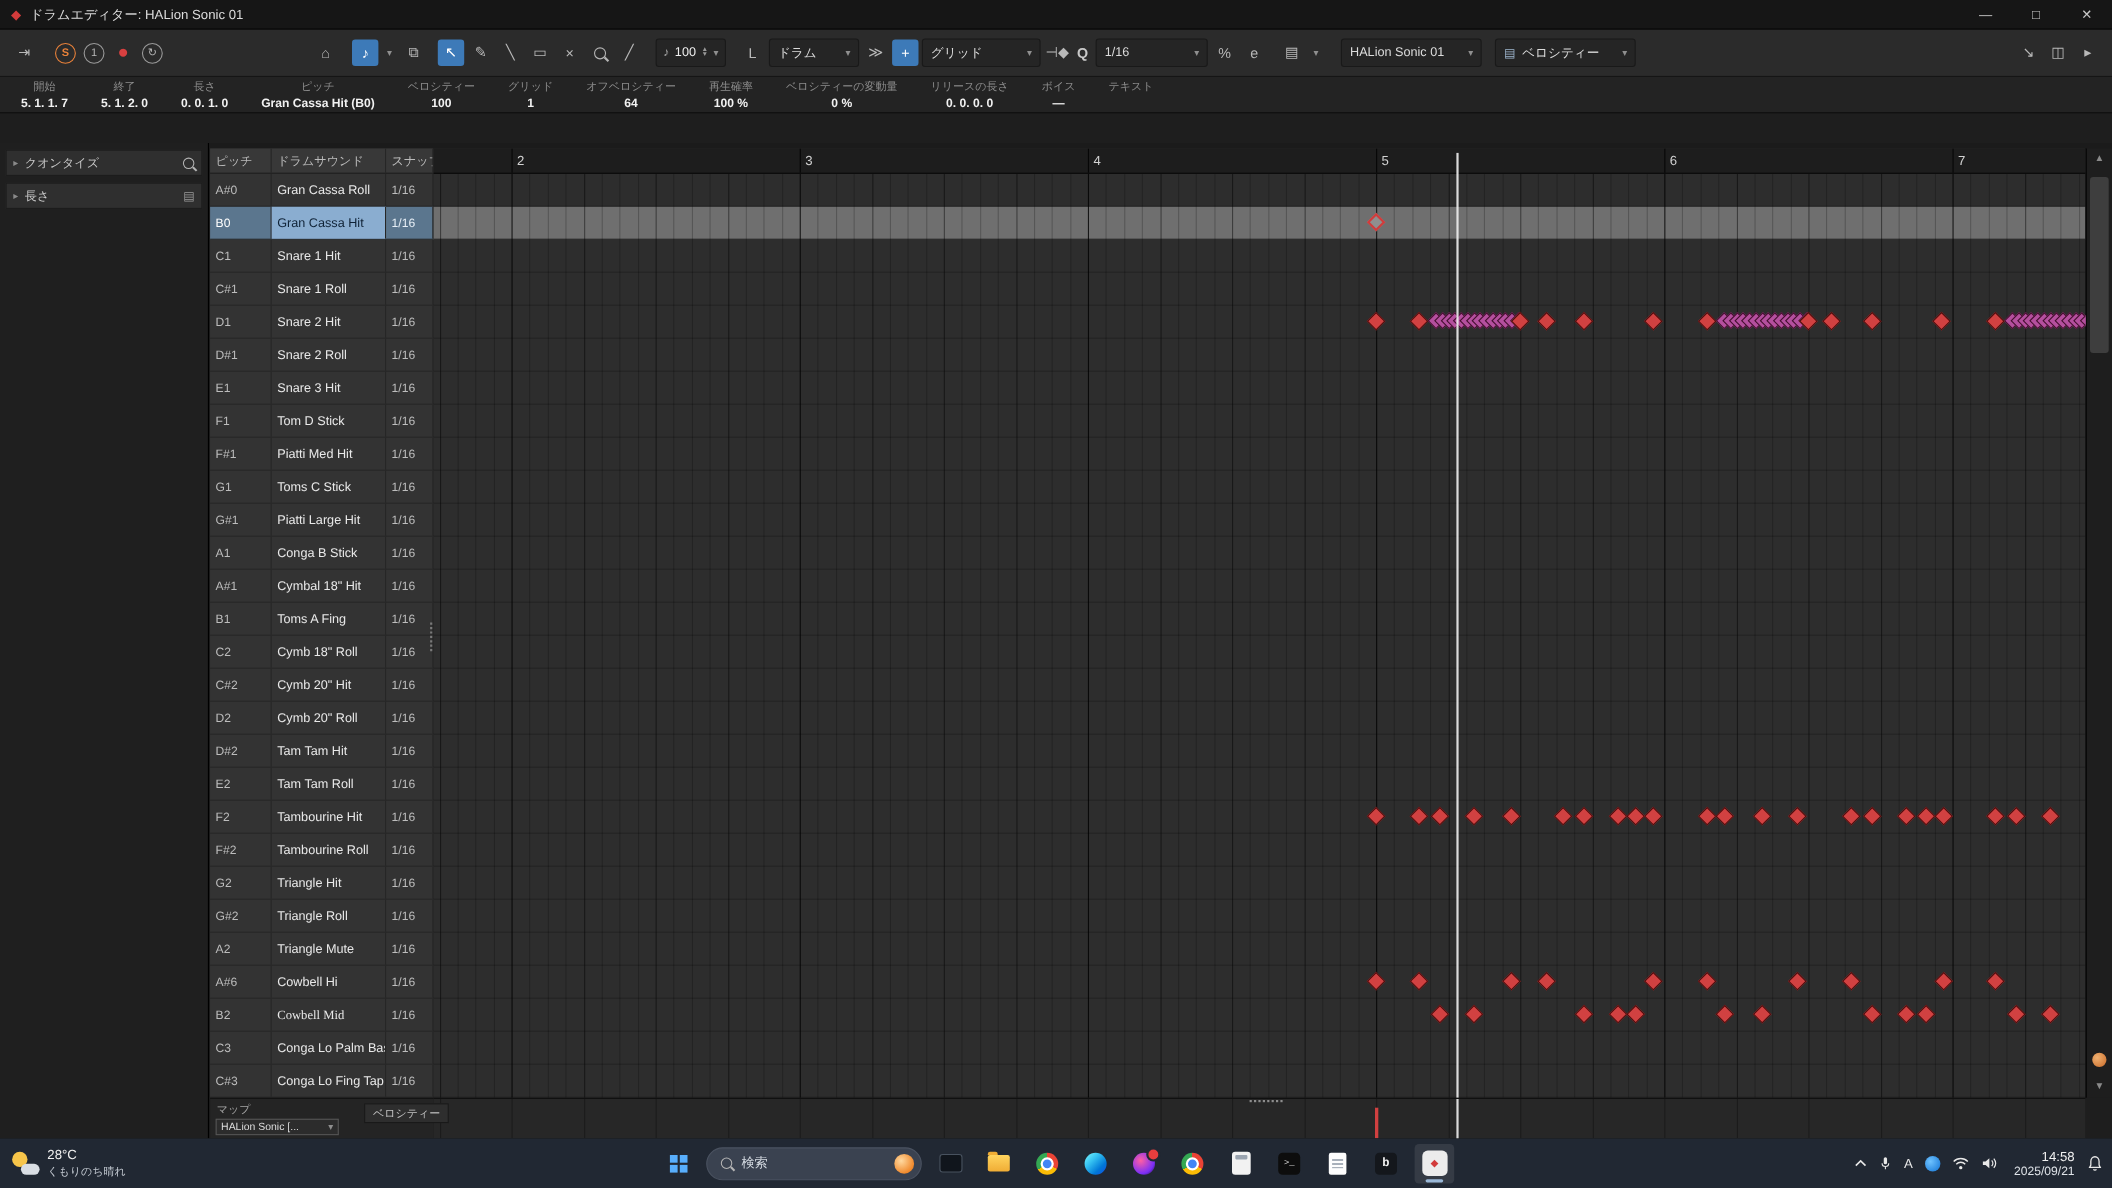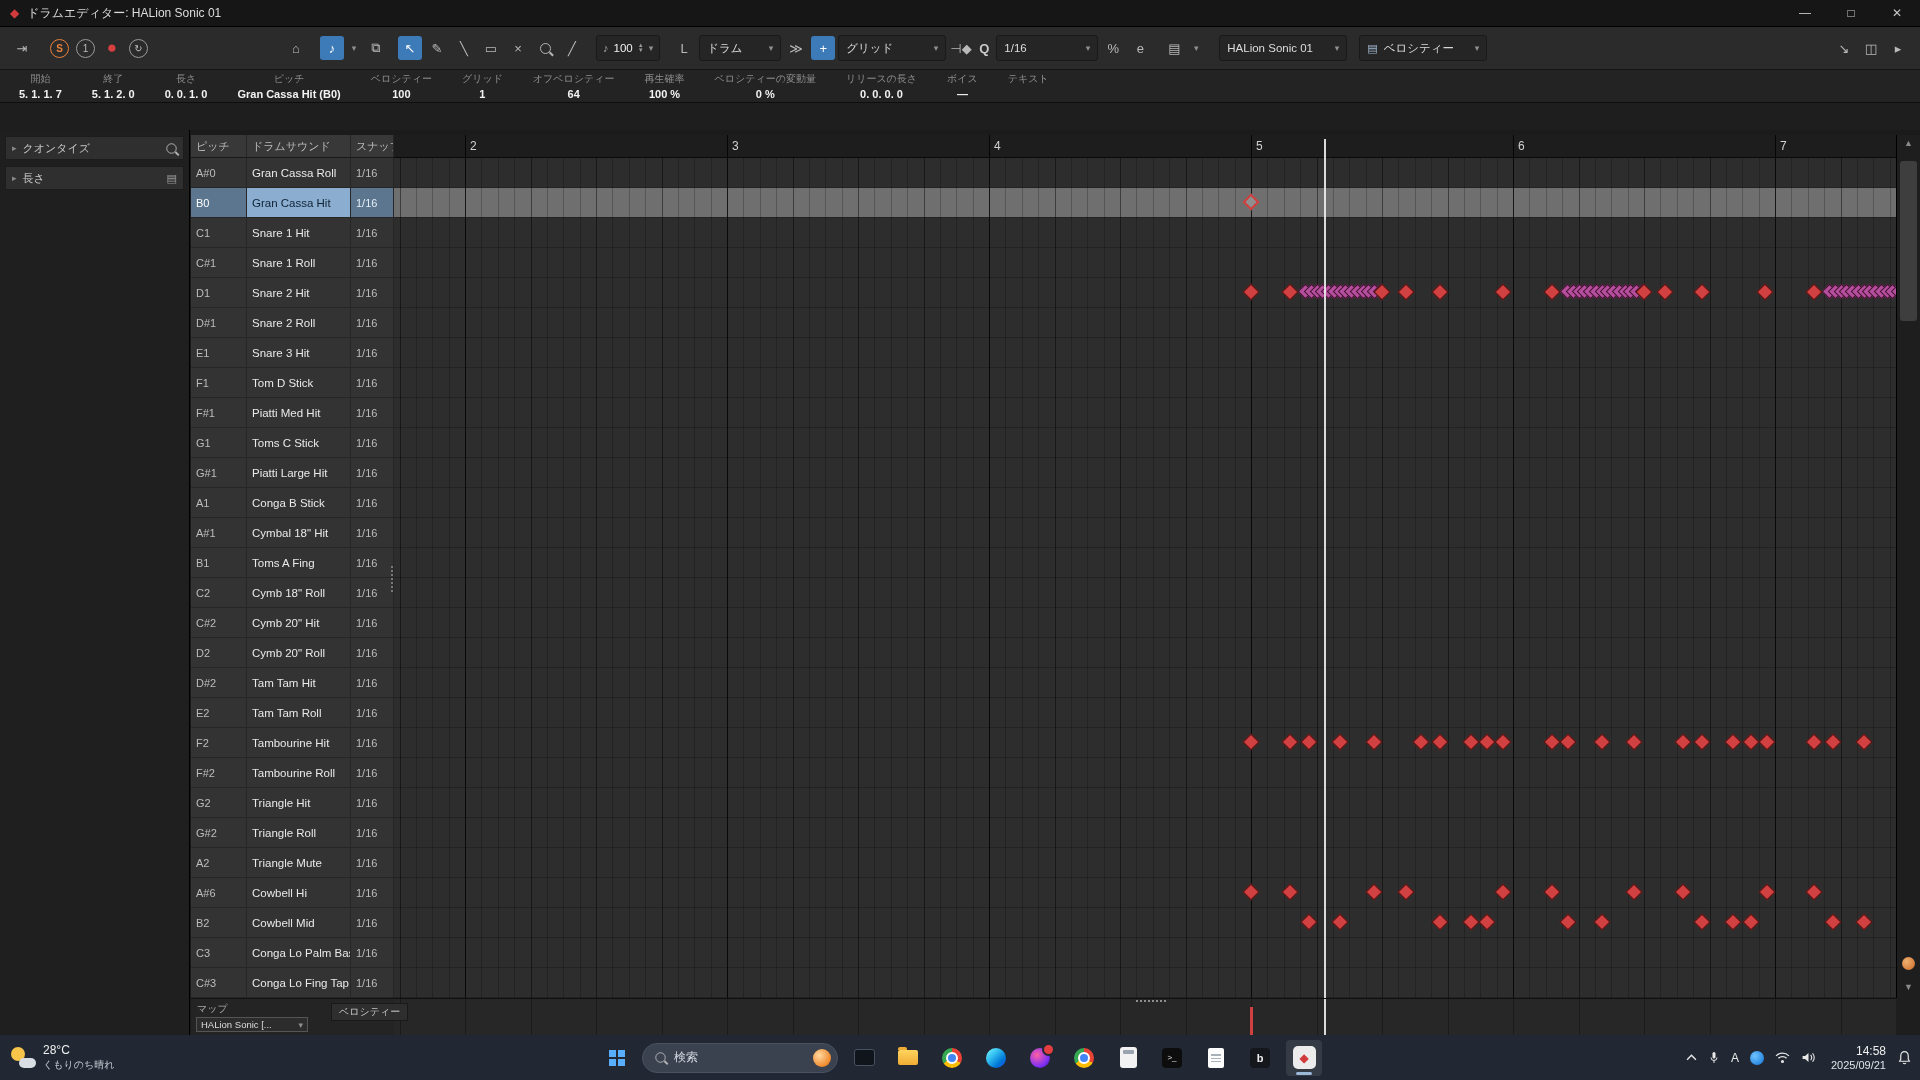--- a/index.html
+++ b/index.html
@@ -101,21 +101,21 @@
   .corner{position:absolute;right:0;bottom:0;width:24px;height:37px;background:#1e1e1e;}
 
   
   .taskbar{position:absolute;left:0;bottom:0;width:100%;height:45px;background:#212833;display:flex;align-items:center;}
   .weather{position:absolute;left:10px;display:flex;align-items:center;gap:7px;}
   .w-icon{position:relative;width:26px;height:24px;}
   .w-icon .sun{position:absolute;left:1px;top:1px;width:14px;height:14px;border-radius:50%;background:#f7c54a;}
   .w-icon .cloud{position:absolute;right:0;bottom:2px;width:17px;height:10px;border-radius:6px;background:#d9dee4;}
   .w-temp{font-size:12px;color:#f0f0f0;}
   .w-desc{font-size:10px;color:#c3c9d1;margin-top:1px;}
-  .tb-center{position:absolute;left:598px;display:flex;align-items:center;gap:8px;height:100%;}
+  .tb-center{position:absolute;left:598px;display:flex;align-items:center;gap:8px;height:100%;font-family:Liberation Mono, monospace;}
   .start-btn{width:36px;height:36px;display:flex;align-items:center;justify-content:center;border-radius:4px;}
   .start-ico{width:7px;height:7px;background:#58aefc;box-shadow:9px 0 #58aefc,0 9px #58aefc,9px 9px #58aefc;margin:-8px 8px 0 0;}
   .search-box{width:196px;height:30px;background:#3a4250;border:1px solid #4a5260;border-radius:15px;display:flex;align-items:center;padding:0 6px 0 12px;gap:8px;box-sizing:border-box;}
   .search-text{font-size:12px;color:#d4dae1;flex:1;}
   .search-orb{width:18px;height:18px;border-radius:50%;background:radial-gradient(circle at 35% 35%,#ffd9a0,#f08a2d 70%,#c96a1a);}
   .apps{display:flex;align-items:center;gap:8px;}
   .app{position:relative;width:36px;height:36px;display:flex;align-items:center;justify-content:center;border-radius:4px;}
   .app.active{background:rgba(255,255,255,.09);}
   .app .ind{position:absolute;bottom:1px;left:10px;width:16px;height:3px;border-radius:2px;background:#9ab8d8;}
   .ic-monitor{width:19px;height:15px;background:#10151c;border:1px solid #48525f;border-radius:3px;}
@@ -427,21 +427,21 @@
               <div class="lc name" style="width: 104px;">Triangle Mute</div>
               <div class="lc snap" style="width: 43px;">1/16</div>
             </div>
             <div class="drow">
               <div class="lc pitch" style="width: 56px;">A#6</div>
               <div class="lc name" style="width: 104px;">Cowbell Hi</div>
               <div class="lc snap" style="width: 43px;">1/16</div>
             </div>
             <div class="drow">
               <div class="lc pitch" style="width: 56px;">B2</div>
-              <div class="lc name" style="width: 104px;">Cowbell Mid</div>
+              <div class="lc name" style="width: 104px; font-family: Liberation Serif, serif;">Cowbell Mid</div>
               <div class="lc snap" style="width: 43px;">1/16</div>
             </div>
             <div class="drow">
               <div class="lc pitch" style="width: 56px;">C3</div>
               <div class="lc name" style="width: 104px;">Conga Lo Palm Bass</div>
               <div class="lc snap" style="width: 43px;">1/16</div>
             </div>
             <div class="drow">
               <div class="lc pitch" style="width: 56px;">C#3</div>
               <div class="lc name" style="width: 104px;">Conga Lo Fing Tap</div>

